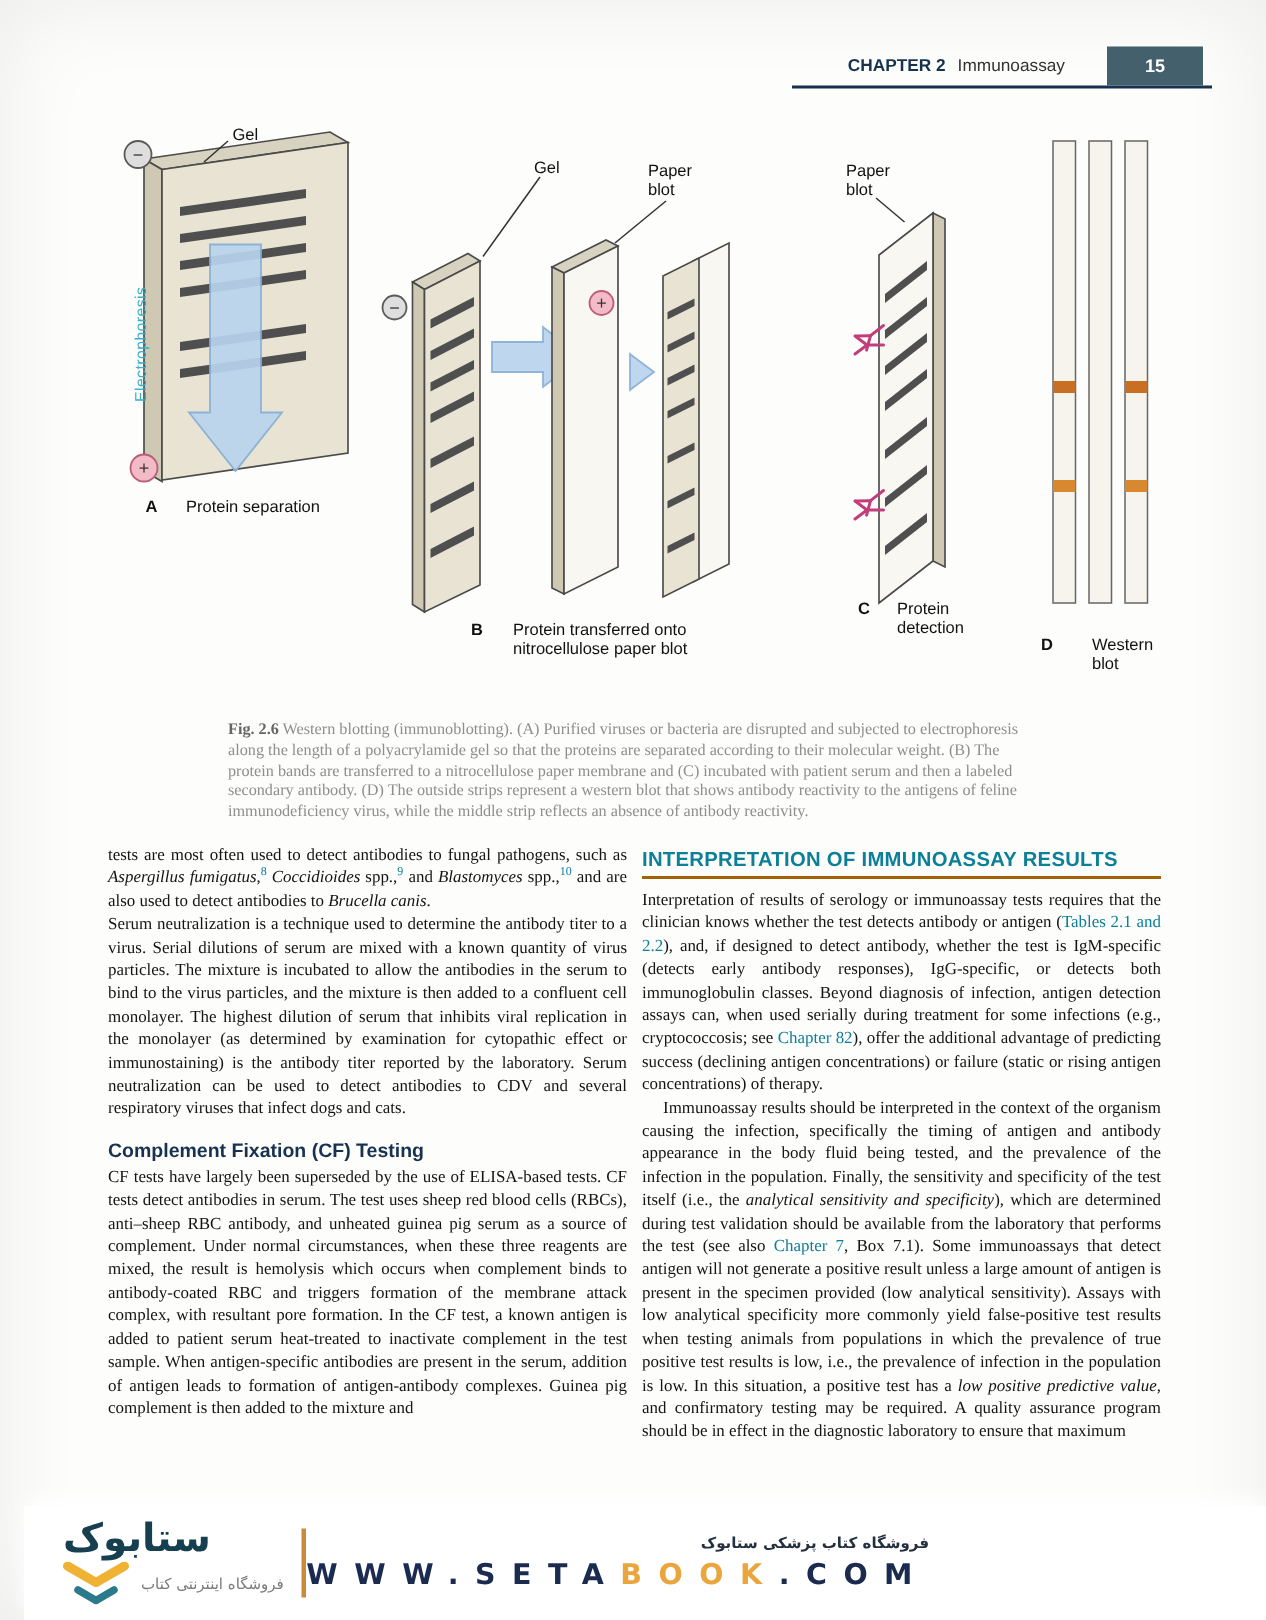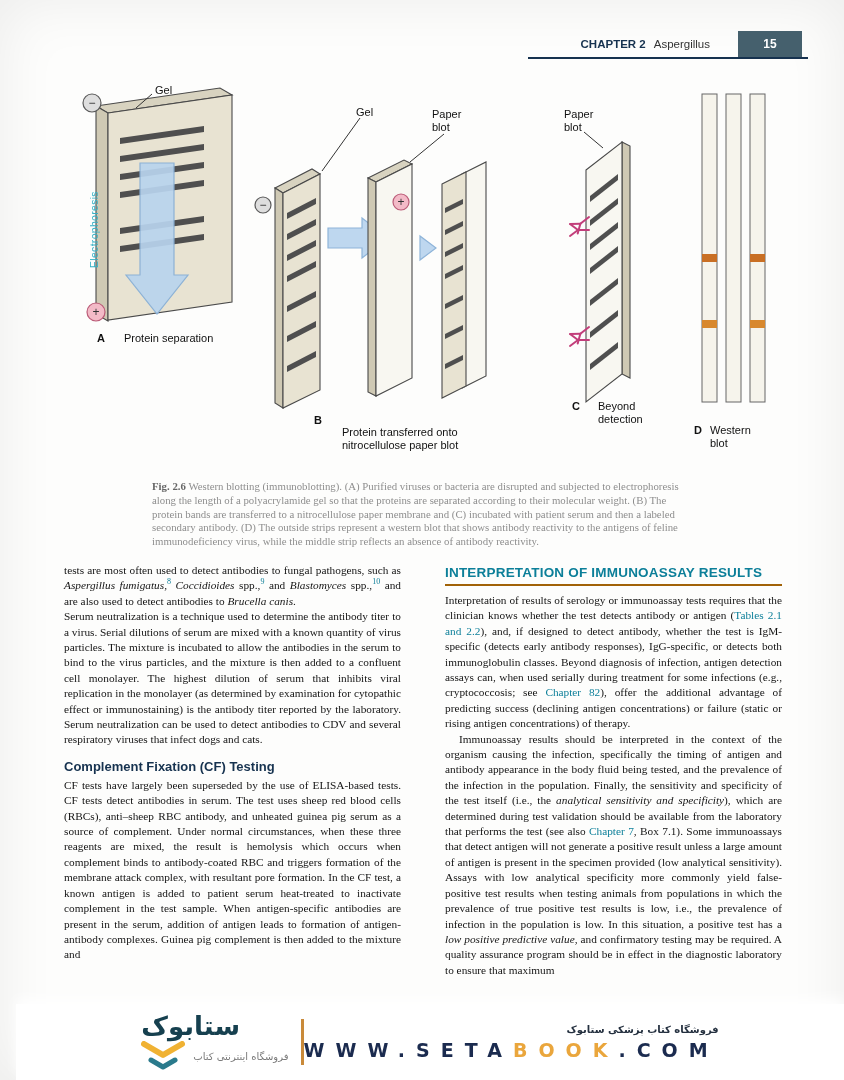--- a/index.html
+++ b/index.html
@@ -52,54 +52,54 @@
   .f-plus{fill:#f3bac7;stroke:#bb5c78;stroke-width:1.2;}
   .f-sign{font-family:"Liberation Sans",sans-serif;font-size:12px;fill:#333;text-anchor:middle;}
   .f-leader{stroke:#333;stroke-width:1;fill:none;}
   .f-strip{fill:#f6f4ec;stroke:#666;stroke-width:1;}
   .f-ab{stroke:var(--pink);stroke-width:2;fill:none;stroke-linecap:round;}
   
   .fig-caption{width:540px;margin:10px auto 0;font-family:Liberation Serif, serif;font-size:10.8px;
     line-height:13.8px;color:#8e8e8e;text-align:left;}
   .fig-label{font-weight:bold;color:#666;}
   
-  .columns{display:flex;gap:44px;padding:0 62px 0 64px;margin-top:14px;}
+  .columns{display:flex;gap:10px;padding:0 62px 0 64px;margin-top:14px;justify-content:center;}
   .col{width:346px;}
   .col p{margin:0;font-size:11.3px;line-height:15.4px;text-align:justify;}
   .col p.indent{text-indent:14px;}
   .col h3{font-family:"Liberation Sans",sans-serif;font-size:13px;color:var(--navy);margin:11px 0 4px;}
   .col h2{font-family:"Liberation Sans",sans-serif;font-size:13.5px;color:var(--accent);margin:2px 0 7px;
     padding-bottom:4px;border-bottom:2px solid #a16207;letter-spacing:.2px;}
   .run-i{font-style:italic;}
   .run-link{color:var(--accent);}
   sup.run-sup{color:var(--accent);font-size:8px;line-height:0;}
   
   .watermark{position:absolute;left:16px;right:0;top:1004px;height:76px;background:#fff;z-index:5;
-    display:flex;align-items:center;justify-content:center;padding:0 26px;box-sizing:border-box;
+    display:flex;align-items:center;justify-content:flex-start;padding:0 26px;box-sizing:border-box;
     box-shadow:0 -6px 12px rgba(255,255,255,.9);}
   .logo{display:flex;align-items:center;gap:12px;}
   .logo-left{display:flex;flex-direction:column;align-items:flex-start;}
   .logo-title{font-family:"DejaVu Sans",sans-serif;font-size:26px;font-weight:bold;color:#16404f;line-height:26px;}
   .logo-row2{display:flex;align-items:center;gap:8px;margin-top:2px;}
   .logo-sub{font-family:"DejaVu Sans",sans-serif;font-size:10px;color:#7a7a7a;}
   .logo-divider{width:3px;height:46px;background:var(--logo-divider);}
   .chev-outer{stroke:var(--logo-yellow);}
   .chev-inner{stroke:var(--logo-teal);}
   .footer-right{display:flex;flex-direction:column;align-items:flex-end;gap:4px;}
   .store-name{font-family:"DejaVu Sans",sans-serif;font-size:10px;font-weight:bold;color:#24303f;}
   .site-url{font-family:"DejaVu Sans",sans-serif;font-size:19px;font-weight:bold;color:var(--url-navy);letter-spacing:11px;}
   .url-accent{color:var(--url-accent);}
 </style>
 </head>
 <body>
 
 <div class="page">
 
   <div class="running-head">
-    <span class="rh-chapter">CHAPTER 2</span><span class="rh-title">Aspergillus</span>
+    <span class="rh-chapter">CHAPTER 2</span><span class="rh-title">Immunoassay</span>
   </div>
   <div class="head-rule"></div>
   <div class="page-num-box">
     <span>15</span>
   </div>
 
   <div class="figure">
     <svg width="844" height="392" viewBox="0 0 844 392">
       <defs>
         <g id="ab" class="f-ab">
@@ -206,28 +206,28 @@
     </svg>
 
     <div class="flabel" style="left:155px;top:6px;">Gel</div>
     <div class="flabel rot" style="left:88px;top:190px;">Electrophoresis</div>
     <div class="flabel fletter" style="left:97px;top:254px;">A</div>
     <div class="flabel" style="left:124px;top:254px;">Protein separation</div>
 
     <div class="flabel" style="left:356px;top:28px;">Gel</div>
     <div class="flabel fcap" style="left:432px;top:30px;width:42px;">Paper blot</div>
     <div class="flabel fletter" style="left:314px;top:336px;">B</div>
-    <div class="flabel fcap" style="left:342px;top:336px;width:132px;margin-top:12px;">Protein transferred onto nitrocellulose paper blot</div>
+    <div class="flabel fcap" style="left:342px;top:336px;width:132px;">Protein transferred onto nitrocellulose paper blot</div>
 
     <div class="flabel fcap" style="left:564px;top:30px;width:42px;">Paper blot</div>
     <div class="flabel fletter" style="left:572px;top:322px;">C</div>
-    <div class="flabel fcap" style="left:598px;top:322px;width:58px;">Beyond detection</div>
+    <div class="flabel fcap" style="left:598px;top:322px;width:58px;">Protein detection</div>
 
     <div class="flabel fletter" style="left:694px;top:346px;">D</div>
-    <div class="flabel fcap" style="left:710px;top:346px;width:52px;">Western blot</div>
+    <div class="flabel fcap" style="left:728px;top:346px;width:52px;">Western blot</div>
   </div>
 
   <div class="fig-caption">
     <span class="fig-label">Fig. 2.6</span>
     <span>Western blotting (immunoblotting). (A) Purified viruses or bacteria are disrupted and subjected to electrophoresis along the length of a polyacrylamide gel so that the proteins are separated according to their molecular weight. (B) The protein bands are transferred to a nitrocellulose paper membrane and (C) incubated with patient serum and then a labeled secondary antibody. (D) The outside strips represent a western blot that shows antibody reactivity to the antigens of feline immunodeficiency virus, while the middle strip reflects an absence of antibody reactivity.</span>
   </div>
 
   <div class="columns">
     <div class="col">
       <p><span>tests are most often used to detect antibodies to fungal pathogens, such as </span><span class="run-i">Aspergillus fumigatus</span><span>,</span><sup class="run-sup">8</sup><span> </span><span class="run-i">Coccidioides</span><span> spp.,</span><sup class="run-sup">9</sup><span> and </span><span class="run-i">Blastomyces</span><span> spp.,</span><sup class="run-sup">10</sup><span> and are also used to detect antibodies to </span><span class="run-i">Brucella canis</span><span>.</span></p>

